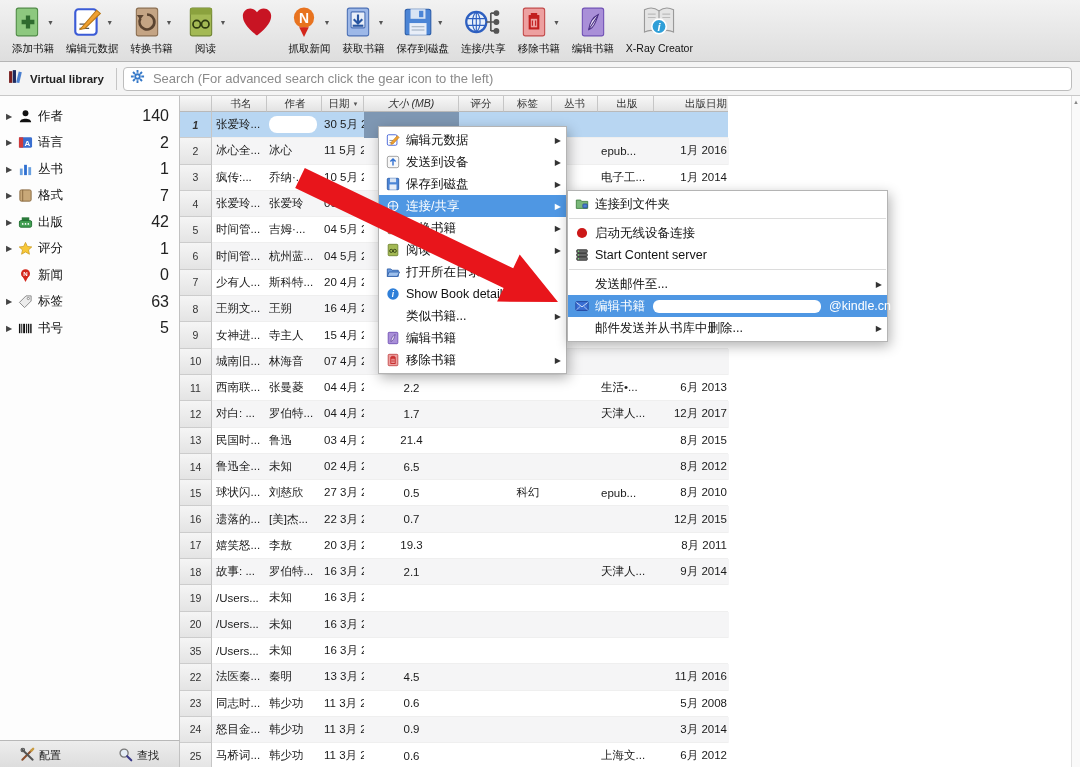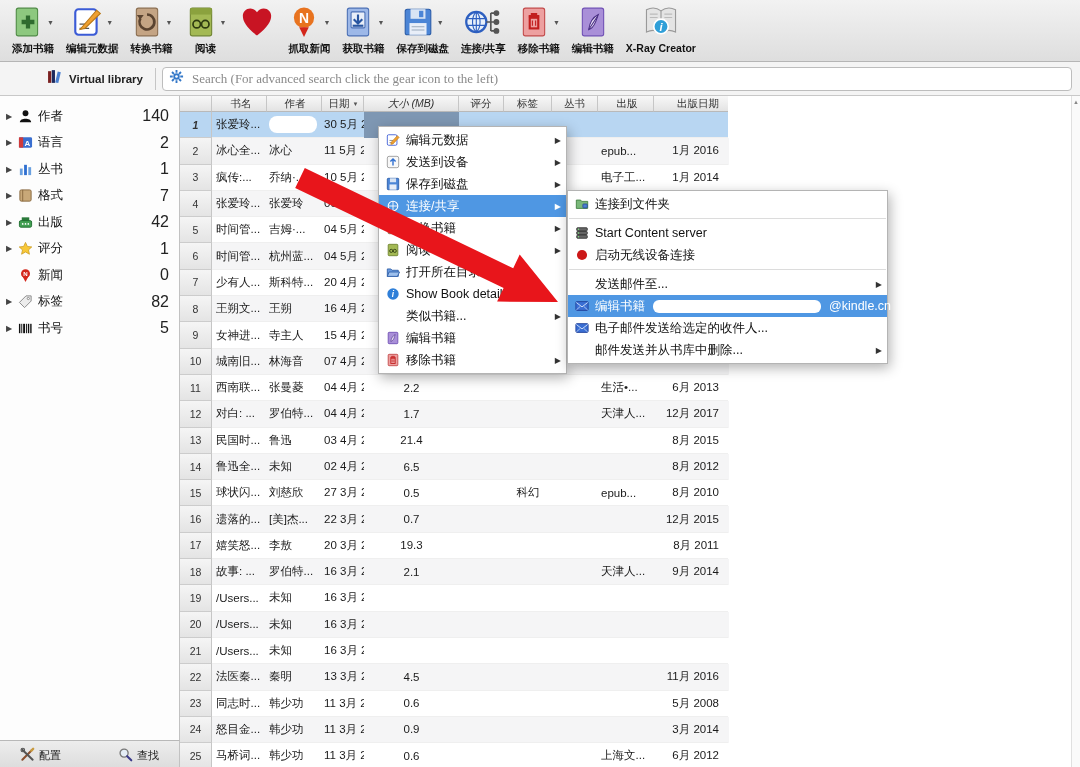--- a/index.html
+++ b/index.html
@@ -8,32 +8,32 @@
        font-family:"Liberation Sans","DejaVu Sans",sans-serif;color:#1a1a1a;-webkit-font-smoothing:antialiased;}
 
   
   .toolbar{position:absolute;left:0;top:0;width:1080px;height:62px;
            background:linear-gradient(#f2f2f2,#dedede);border-bottom:1px solid #b5b5b5;
            display:flex;align-items:flex-start;padding:3px 0 0 6px;}
   .tool-btn{display:flex;flex-direction:column;align-items:center;padding:1px 6px 0 6px;position:relative;}
   .tool-ico-row{display:flex;align-items:center;height:36px;}
   .tool-ico-row svg{display:block;}
   .tool-drop{font-size:7px;color:#555;margin-left:3px;line-height:1;}
-  .tool-label{font-size:10.5px;color:#111;margin-top:2px;white-space:nowrap;font-weight:bold;}
+  .tool-label{font-size:10.5px;color:#111;margin-top:2px;white-space:nowrap;}
 
   
   .searchbar{position:absolute;left:0;top:62px;width:1080px;height:34px;background:#f4f4f4;
              border-bottom:1px solid #c8c8c8;display:flex;align-items:center;}
-  .vl-btn{display:flex;align-items:center;gap:5px;padding:0 8px;height:100%;margin-left:39px;}
+  .vl-btn{display:flex;align-items:center;gap:5px;padding:0 8px;height:100%;}
   .vl-label{font-size:11.5px;font-weight:bold;color:#222;white-space:nowrap;}
   .search-sep{width:1px;height:22px;background:#c5c5c5;margin:0 4px;}
   .search-box{flex:1;height:24px;margin:0 8px 0 2px;background:#fff;border:1px solid #bdbdbd;border-radius:4px;
               display:flex;align-items:center;padding:0 6px;gap:6px;}
   .search-input{flex:1;border:none;outline:none;background:transparent;font-size:13px;color:#14532d;
-                font-family:Liberation Serif, serif;}
+                font-family:Liberation Sans, sans-serif;}
   .search-input::placeholder{color:#8a8a8a;}
 
   
   .sidebar{position:absolute;left:0;top:96px;width:180px;height:644px;background:#fdfdfd;
            border-right:1px solid #c2c2c2;padding-top:7px;}
   .side-item{display:flex;align-items:center;height:26.5px;padding:0 10px 0 6px;cursor:default;}
   .side-arrow{width:12px;font-size:8px;color:#444;flex:none;}
   .side-ico{width:20px;flex:none;display:flex;align-items:center;}
   .side-label{flex:1;font-size:12.5px;color:#111;}
   .side-count{font-size:16px;color:#222;}
@@ -58,21 +58,21 @@
   .trow.selected .td-num{font-style:italic;font-weight:bold;}
   .col-num{width:32px;flex:none;}
   .col-title{width:55px;flex:none;padding-left:4px;position:relative;}
   .col-author{width:55px;flex:none;padding-left:2px;position:relative;}
   .col-date{width:42px;flex:none;padding-left:2px;}
   .col-size{width:95px;flex:none;justify-content:center;}
   .col-rating{width:45px;flex:none;justify-content:center;}
   .col-tags{width:48px;flex:none;justify-content:center;}
   .col-series{width:46px;flex:none;justify-content:center;}
   .col-pub{width:56px;flex:none;padding-left:3px;}
-  .col-pubdate{width:74px;flex:none;justify-content:flex-end;padding-right:9px;}
+  .col-pubdate{width:74px;flex:none;justify-content:flex-end;padding-right:1px;}
   .focused-cell{position:absolute;left:184px;top:16px;width:95px;height:26.3px;background:#7e97b3;z-index:3;}
   .redact-blob{position:absolute;left:2px;top:4px;width:48px;height:17px;background:#fff;border-radius:8px;}
 
   
   .vscroll{position:absolute;right:0;top:96px;width:9px;bottom:0;background:#fafafa;border-left:1px solid #e0e0e0;}
   .vscroll .up{position:absolute;top:3px;left:0;width:100%;text-align:center;font-size:6px;color:#888;}
 
   
   .menu{position:absolute;background:#fff;border:1px solid #b4b4b4;box-shadow:2px 4px 12px rgba(0,0,0,.3);
         padding:2px 0;z-index:10;}
@@ -365,21 +365,21 @@
       </div>
       <div class="side-item">
         <span class="side-arrow">▶</span>
         <span class="side-ico">
           <svg width="15" height="15" viewBox="0 0 16 16">
             <path d="M1.5 9L8.5 2h5.5v5.5L7 14.5z" fill="#ececec" stroke="#888"></path>
             <circle cx="11" cy="4.8" r="1.2" fill="#fff" stroke="#888"></circle>
           </svg>
         </span>
         <span class="side-label">标签</span>
-        <span class="side-count">82</span>
+        <span class="side-count">63</span>
       </div>
       <div class="side-item">
         <span class="side-arrow">▶</span>
         <span class="side-ico">
           <svg width="15" height="15" viewBox="0 0 16 16">
             <g fill="#111">
               <rect x="1" y="3" width="1.5" height="10"></rect>
               <rect x="3.5" y="3" width="1" height="10"></rect>
               <rect x="5.5" y="3" width="2" height="10"></rect>
               <rect x="8.5" y="3" width="1" height="10"></rect>
@@ -665,21 +665,21 @@
       <div class="td col-author">未知</div>
       <div class="td col-date">16 3月 2...</div>
       <div class="td col-size"></div>
       <div class="td col-rating"></div>
       <div class="td col-tags"></div>
       <div class="td col-series"></div>
       <div class="td col-pub"></div>
       <div class="td col-pubdate"></div>
     </div>
         <div class="trow">
-      <div class="td td-num col-num">21</div>
+      <div class="td td-num col-num">35</div>
       <div class="td col-title">/Users...</div>
       <div class="td col-author">未知</div>
       <div class="td col-date">16 3月 2...</div>
       <div class="td col-size"></div>
       <div class="td col-rating"></div>
       <div class="td col-tags"></div>
       <div class="td col-series"></div>
       <div class="td col-pub"></div>
       <div class="td col-pubdate"></div>
     </div>
@@ -854,74 +854,64 @@
       <div class="menu-item">
         <span class="mi-ico">
           <svg width="14" height="14" viewBox="0 0 16 16">
             <path d="M1.5 3.5h5l1 1.5h7v8h-13z" fill="#7ab87a" stroke="#3f7f3f"></path>
             <rect x="9" y="8" width="5" height="4.5" rx="0.8" fill="#4a7fd0" stroke="#2a4f98"></rect>
           </svg>
         </span>
         <span class="mi-label">连接到文件夹</span>
       </div>
       <div class="menu-sep"></div>
+      <div class="menu-item">
+        <span class="mi-ico">
+          <svg width="14" height="14" viewBox="0 0 16 16">
+            <circle cx="8" cy="8" r="5.8" fill="#cc1818"></circle>
+          </svg>
+        </span>
+        <span class="mi-label">启动无线设备连接</span>
+      </div>
       <div class="menu-item">
         <span class="mi-ico">
           <svg width="14" height="14" viewBox="0 0 16 16">
             <g stroke="#333" fill="#666">
               <rect x="2" y="2" width="12" height="3.4" rx="0.8"></rect>
               <rect x="2" y="6.3" width="12" height="3.4" rx="0.8"></rect>
               <rect x="2" y="10.6" width="12" height="3.4" rx="0.8"></rect>
             </g>
             <g fill="#7fe87f">
               <circle cx="4" cy="3.7" r="0.8"></circle>
               <circle cx="4" cy="8" r="0.8"></circle>
               <circle cx="4" cy="12.3" r="0.8"></circle>
             </g>
           </svg>
         </span>
         <span class="mi-label">Start Content server</span>
       </div>
-      <div class="menu-item">
-        <span class="mi-ico">
-          <svg width="14" height="14" viewBox="0 0 16 16">
-            <circle cx="8" cy="8" r="5.8" fill="#cc1818"></circle>
-          </svg>
-        </span>
-        <span class="mi-label">启动无线设备连接</span>
-      </div>
       <div class="menu-sep"></div>
       <div class="menu-item">
         <span class="mi-ico"></span>
         <span class="mi-label">发送邮件至...</span>
         <span class="mi-arrow">▶</span>
       </div>
       <div class="menu-item hl">
         <span class="mi-ico">
           <svg width="14" height="14" viewBox="0 0 16 16">
             <rect x="1" y="3" width="14" height="10" rx="1.2" fill="#3b6fd4" stroke="#1f3f98"></rect>
             <path d="M1.5 4l6.5 5 6.5-5" fill="none" stroke="#cfe0f8" stroke-width="1.1"></path>
             <path d="M1.5 12.5L6 8.5M14.5 12.5L10 8.5" stroke="#cfe0f8" stroke-width="0.8"></path>
           </svg>
         </span>
         <span class="mi-label" style="flex: 0 0 auto;">编辑书籍</span>
         <span class="mi-blob"></span>
         <span style="flex: 1 1 0%;">@kindle.cn</span>
       </div>
       <div class="menu-item">
-        <span class="mi-ico">
-          <svg width="14" height="14" viewBox="0 0 16 16">
-            <rect x="1" y="3" width="14" height="10" rx="1.2" fill="#3b6fd4" stroke="#1f3f98"></rect>
-            <path d="M1.5 4l6.5 5 6.5-5" fill="none" stroke="#cfe0f8" stroke-width="1.1"></path>
-            <path d="M1.5 12.5L6 8.5M14.5 12.5L10 8.5" stroke="#cfe0f8" stroke-width="0.8"></path>
-          </svg>
-        </span>
-        <span class="mi-label">电子邮件发送给选定的收件人...</span>
-      </div>
-      <div class="menu-item">
         <span class="mi-ico"></span>
         <span class="mi-label">邮件发送并从书库中删除...</span>
         <span class="mi-arrow">▶</span>
       </div>
     </div>
 
   <svg class="arrow-overlay" viewBox="0 0 1080 767">
     <polygon points="304.8,168.1 513.2,268.2 519.7,254.6 558,302 497.1,301.6 503.6,288.0 295.2,187.9" fill="#e8151b"></polygon>
   </svg>
 

